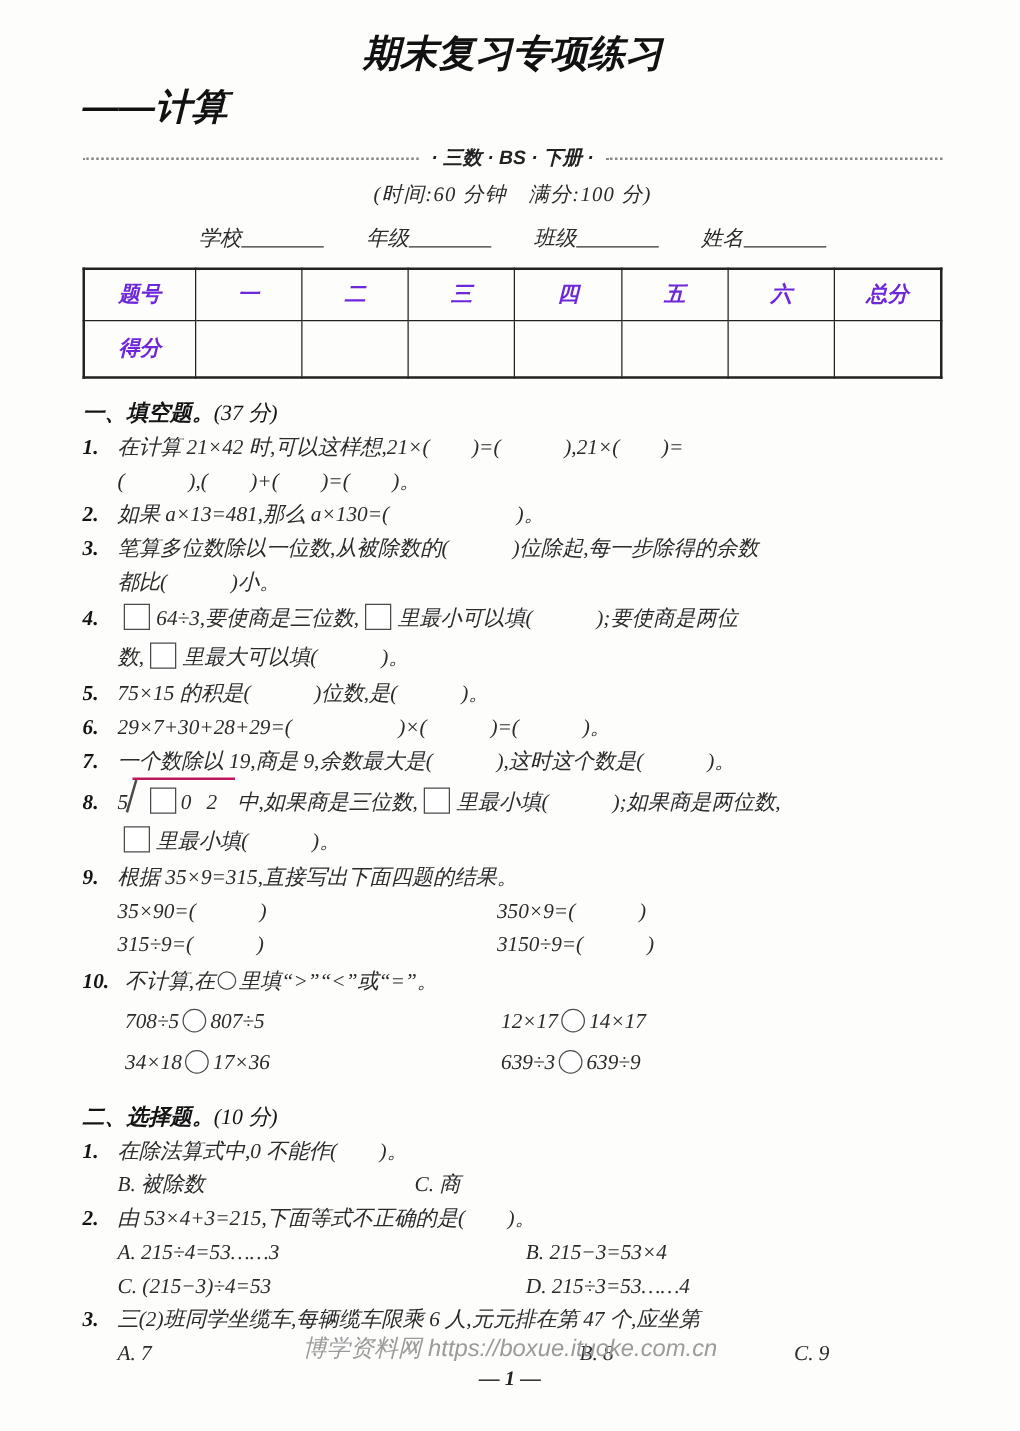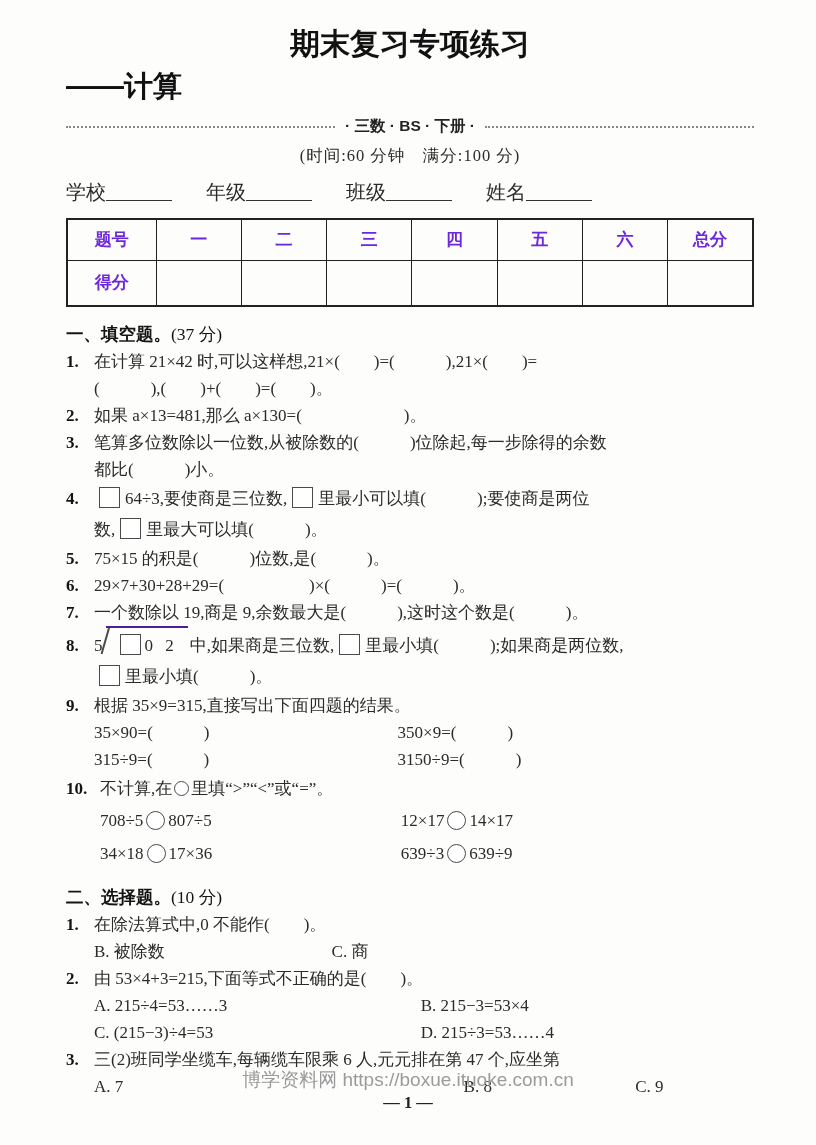--- a/index.html
+++ b/index.html
@@ -6,40 +6,41 @@
   html, body { margin:0; padding:0; background:#e8e8e8; }
   .page {
     position: relative;
     width: 816px; height: 1145px;
     margin: 0 auto;
     background: #fdfdfc;
     overflow: hidden;
     color: #2b2b2b;
     font-family: "Liberation Serif", "DejaVu Serif", serif;
     font-size: 17px;
+    font-style: italic;
   }
   .content { padding: 24px 62px 0 66px; }
 
   
   .title {
     text-align: center; font-family: "Liberation Sans", "DejaVu Sans", sans-serif;
     font-weight: bold; font-size: 30px; line-height: 40px; color:#111;
   }
   .subtitle {
     text-align: left; font-family: "Liberation Sans", "DejaVu Sans", sans-serif;
     font-weight: bold; font-size: 29px; line-height: 40px; margin-top: 2px; color:#111;
   }
   .tagline { display:flex; align-items:center; margin-top: 10px; }
   .tagline .rule { flex:1; border-top: 2px dotted #888; height:0; }
   .tagline .tag {
     padding: 0 10px; font-family:"Liberation Sans","DejaVu Sans",sans-serif;
     font-weight:bold; font-size:15.5px; color:#222; white-space:nowrap;
   }
   .meta { text-align:center; font-size:16.5px; margin-top: 8px; letter-spacing:1px; }
-  .fields { display:flex; gap: 34px; margin-top: 12px; font-size:20px; }
+  .fields { display:flex; justify-content:center; gap: 34px; margin-top: 12px; font-size:17px; }
   .fields .field { white-space:nowrap; }
   .blank {
     display:inline-block; width: 66px; height: 15px;
     border-bottom: 1.5px solid #333; vertical-align: -2px;
   }
 
   
   table.score {
     width: 100%; border-collapse: collapse; margin-top: 12px;
     border: 2px solid #222; table-layout: fixed;
@@ -85,21 +86,21 @@
   .circ {
     display:inline-block; width: 19px; height: 19px;
     border: 1.5px solid #4a4a4a; border-radius: 50%;
     vertical-align: -4px; margin: 0 3px; background:#fff;
   }
   .circ.small { width: 15px; height: 15px; vertical-align: -2px; margin: 0 2px; }
   .ldiv {
     display:inline-block; position: relative;
     margin-left: 3px; margin-right: 2px;
     padding: 2px 10px 0 14px;
-    border-top: 2px solid #4c1d95;
+    border-top: 2px solid #be185d;
   }
   .ldiv::before {
     content:""; position:absolute; left: 2px; top: 0; height: 27px; width: 2px;
     background:#4a4a4a; transform: rotate(16deg); transform-origin: top center;
   }
   .ldiv .sq { margin: 0 4px 0 0; }
   .dividend { letter-spacing: 4px; }
 
   
   .footer { position:absolute; left:0; right:0; top: 1068px; text-align:center; }

